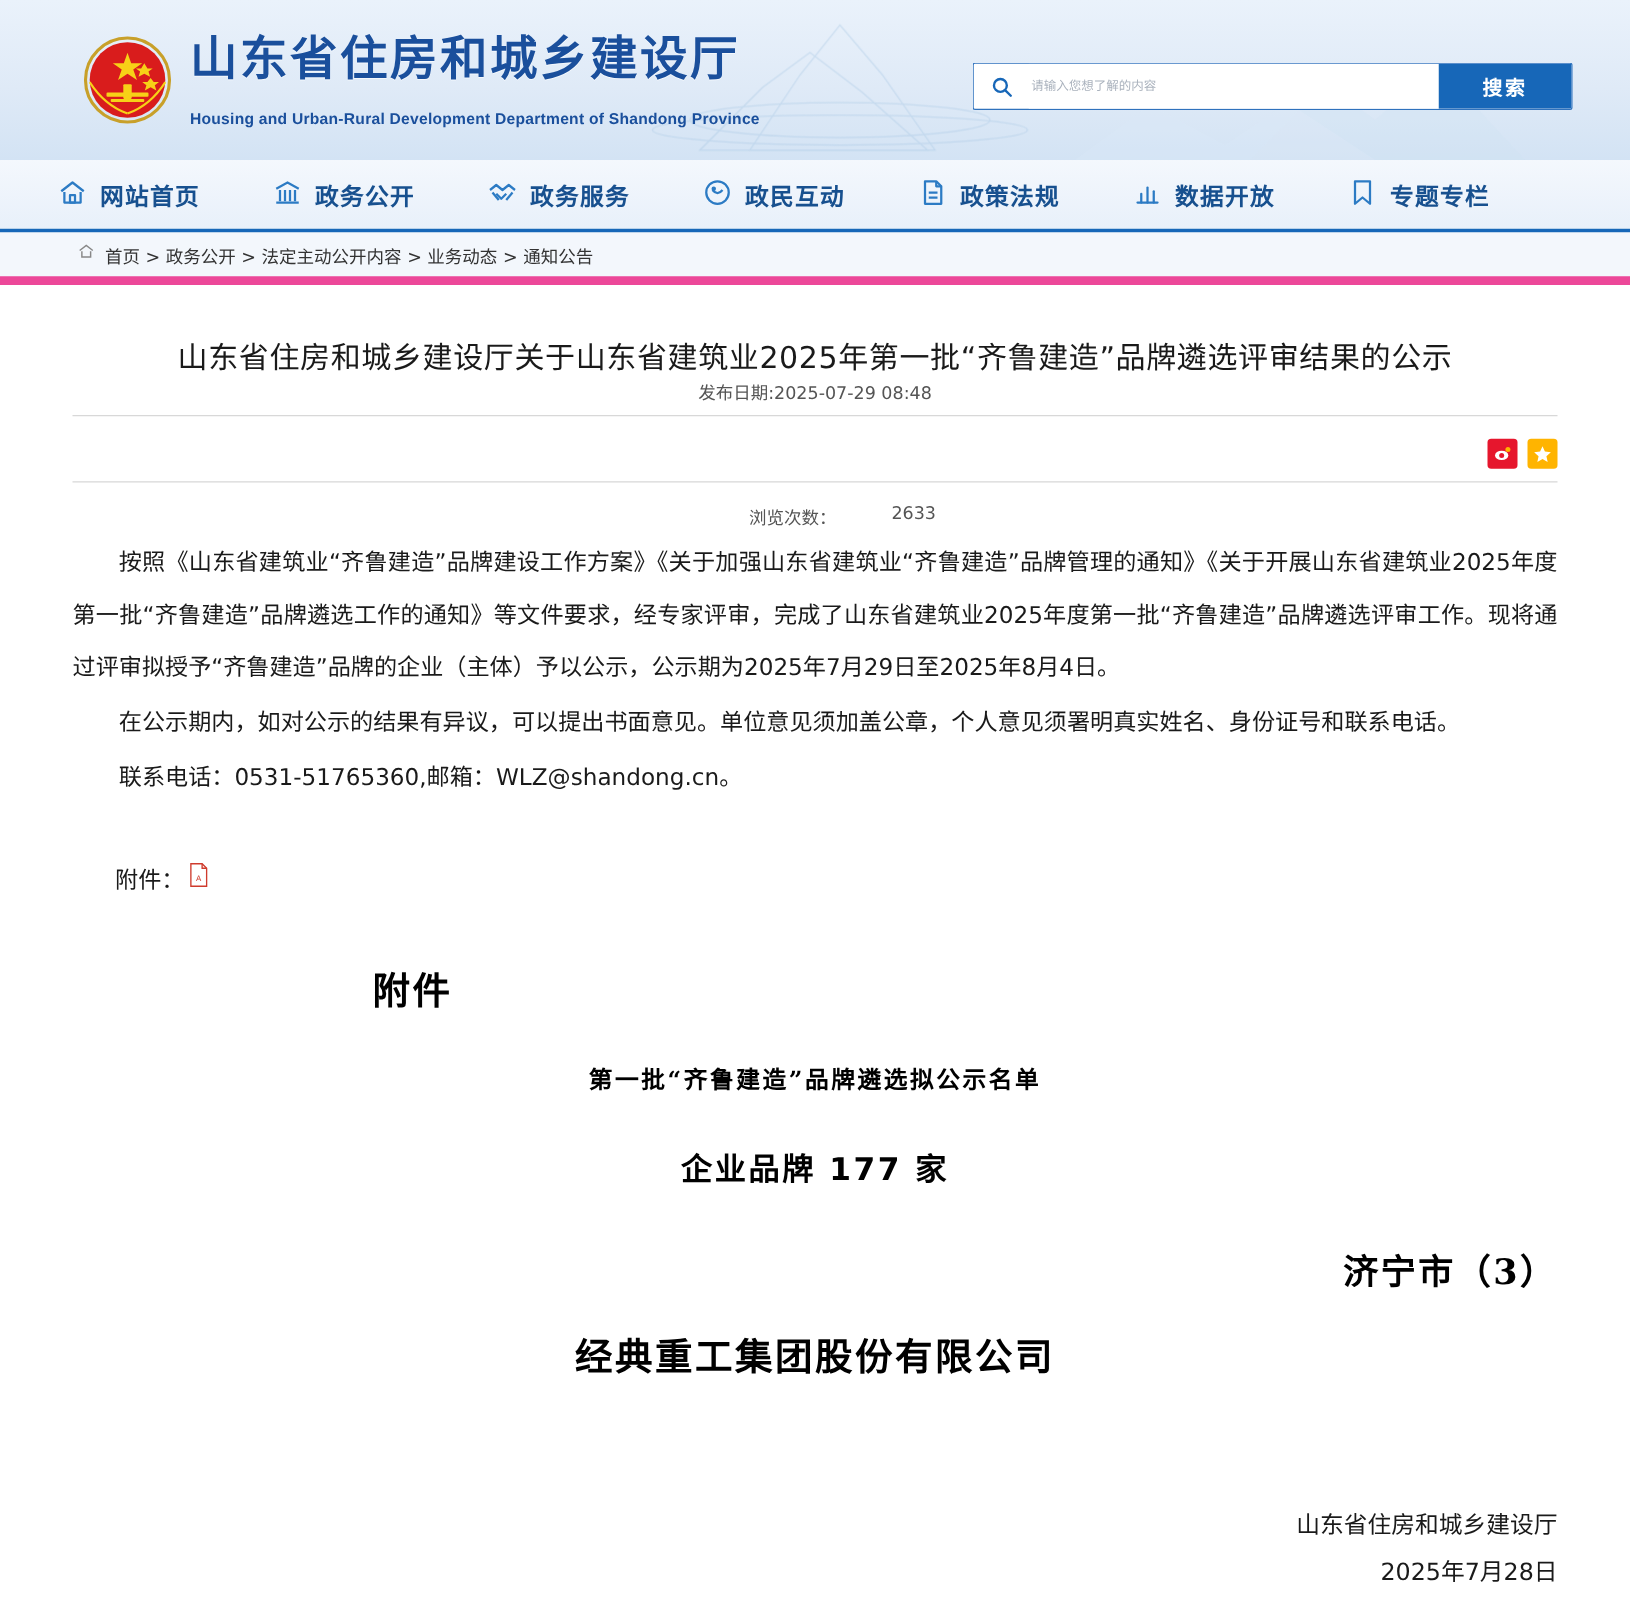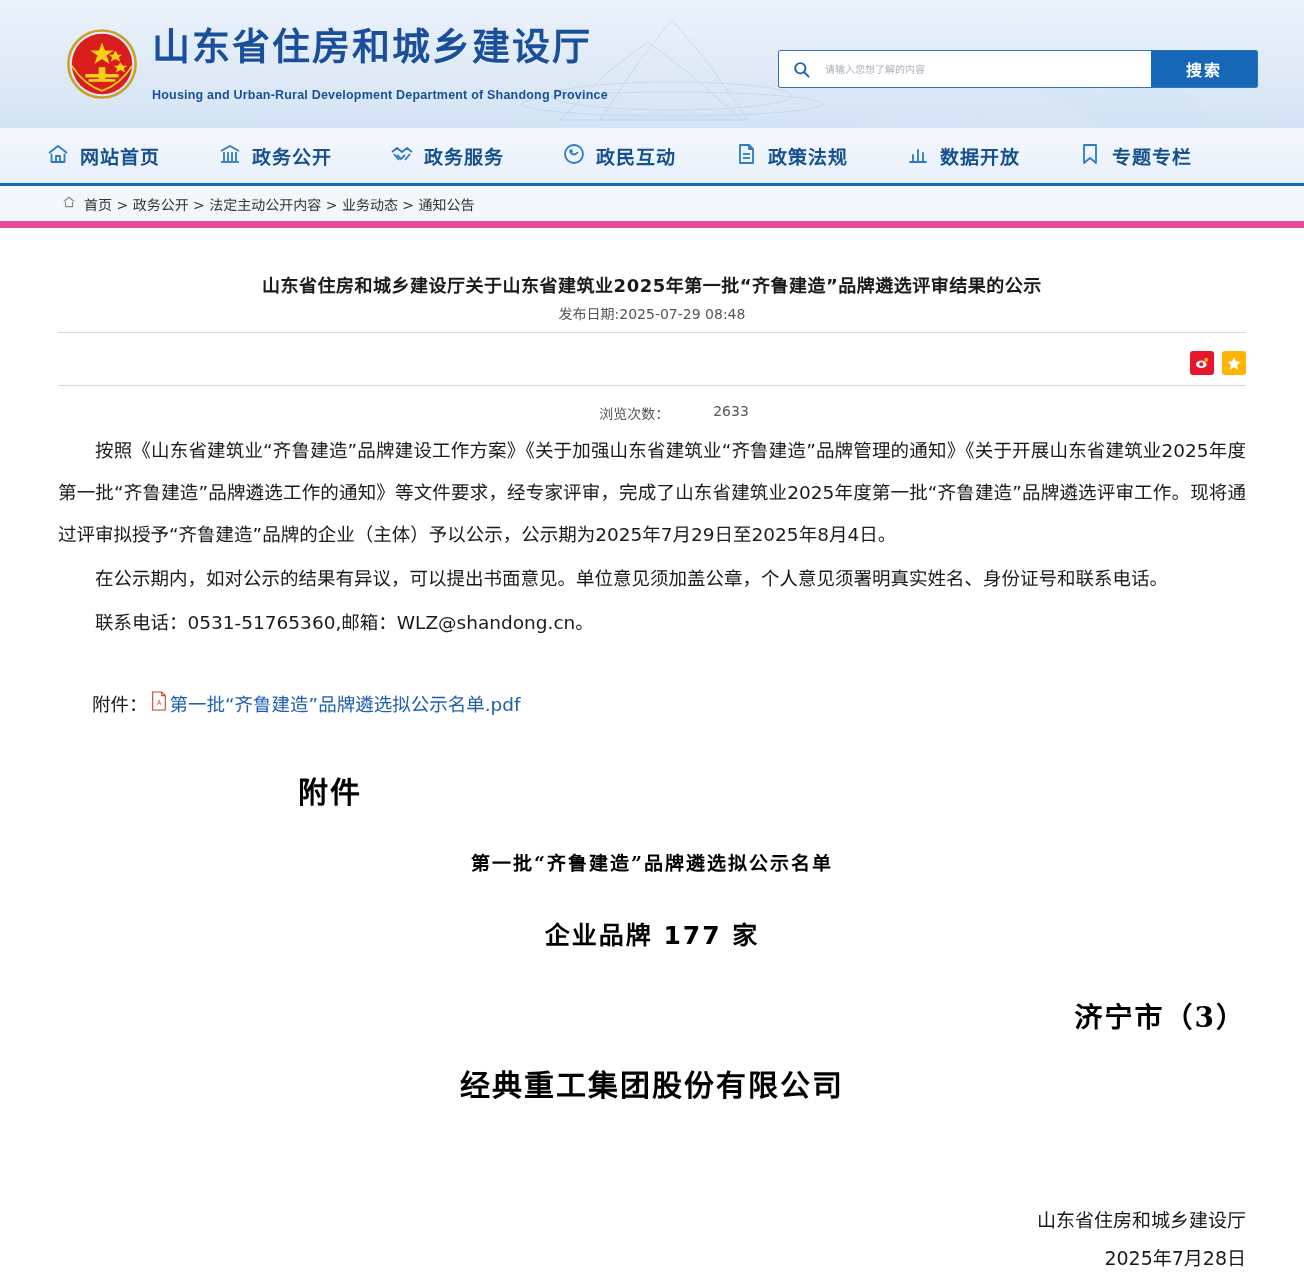--- a/index.html
+++ b/index.html
@@ -134,22 +134,22 @@
 
   
   .article {
     width: 1304px;
     padding: 0 58px;
   }
   .doc-title {
     margin: 38px 0 0 0;
     text-align: center;
     font-family: "DejaVu Sans", "Liberation Sans", sans-serif;
-    font-size: 18px;
-    font-weight: bold;
+    font-size: 24px;
+    font-weight: normal;
     color: #1a1a1a;
     line-height: 40px;
     letter-spacing: 0.5px;
   }
   .title-rule {
     margin-top: 26px;
     border: none;
     border-top: 1px solid #d8d8d8;
   }
   .meta-row {
@@ -446,21 +446,20 @@
 
   <div class="attach-line">
     <span>附件：</span>
     <span class="pdf-ic">
       <svg width="18" height="20" viewBox="0 0 20 22" fill="none">
         <path d="M3 1 H13 L17 5 V21 H3 Z" fill="#ffffff" stroke="#cf3b2d" stroke-width="1.2"></path>
         <path d="M13 1 V5 H17" fill="none" stroke="#cf3b2d" stroke-width="1.2"></path>
         <text x="10" y="16" font-size="7" fill="#cf3b2d" text-anchor="middle" font-family="Liberation Sans, sans-serif">A</text>
       </svg>
     </span>
-    <a class="attach-link">第一批“齐鲁建造”品牌遴选拟公示名单.pdf</a>
   </div>
 
   <div class="attach-doc">
     <div class="attach-word">附件</div>
     <div class="attach-h1">第一批“齐鲁建造”品牌遴选拟公示名单</div>
     <div class="attach-h2">企业品牌 177 家</div>
     <div class="attach-city">济宁市（3）</div>
     <div class="attach-company">经典重工集团股份有限公司</div>
   </div>
 

